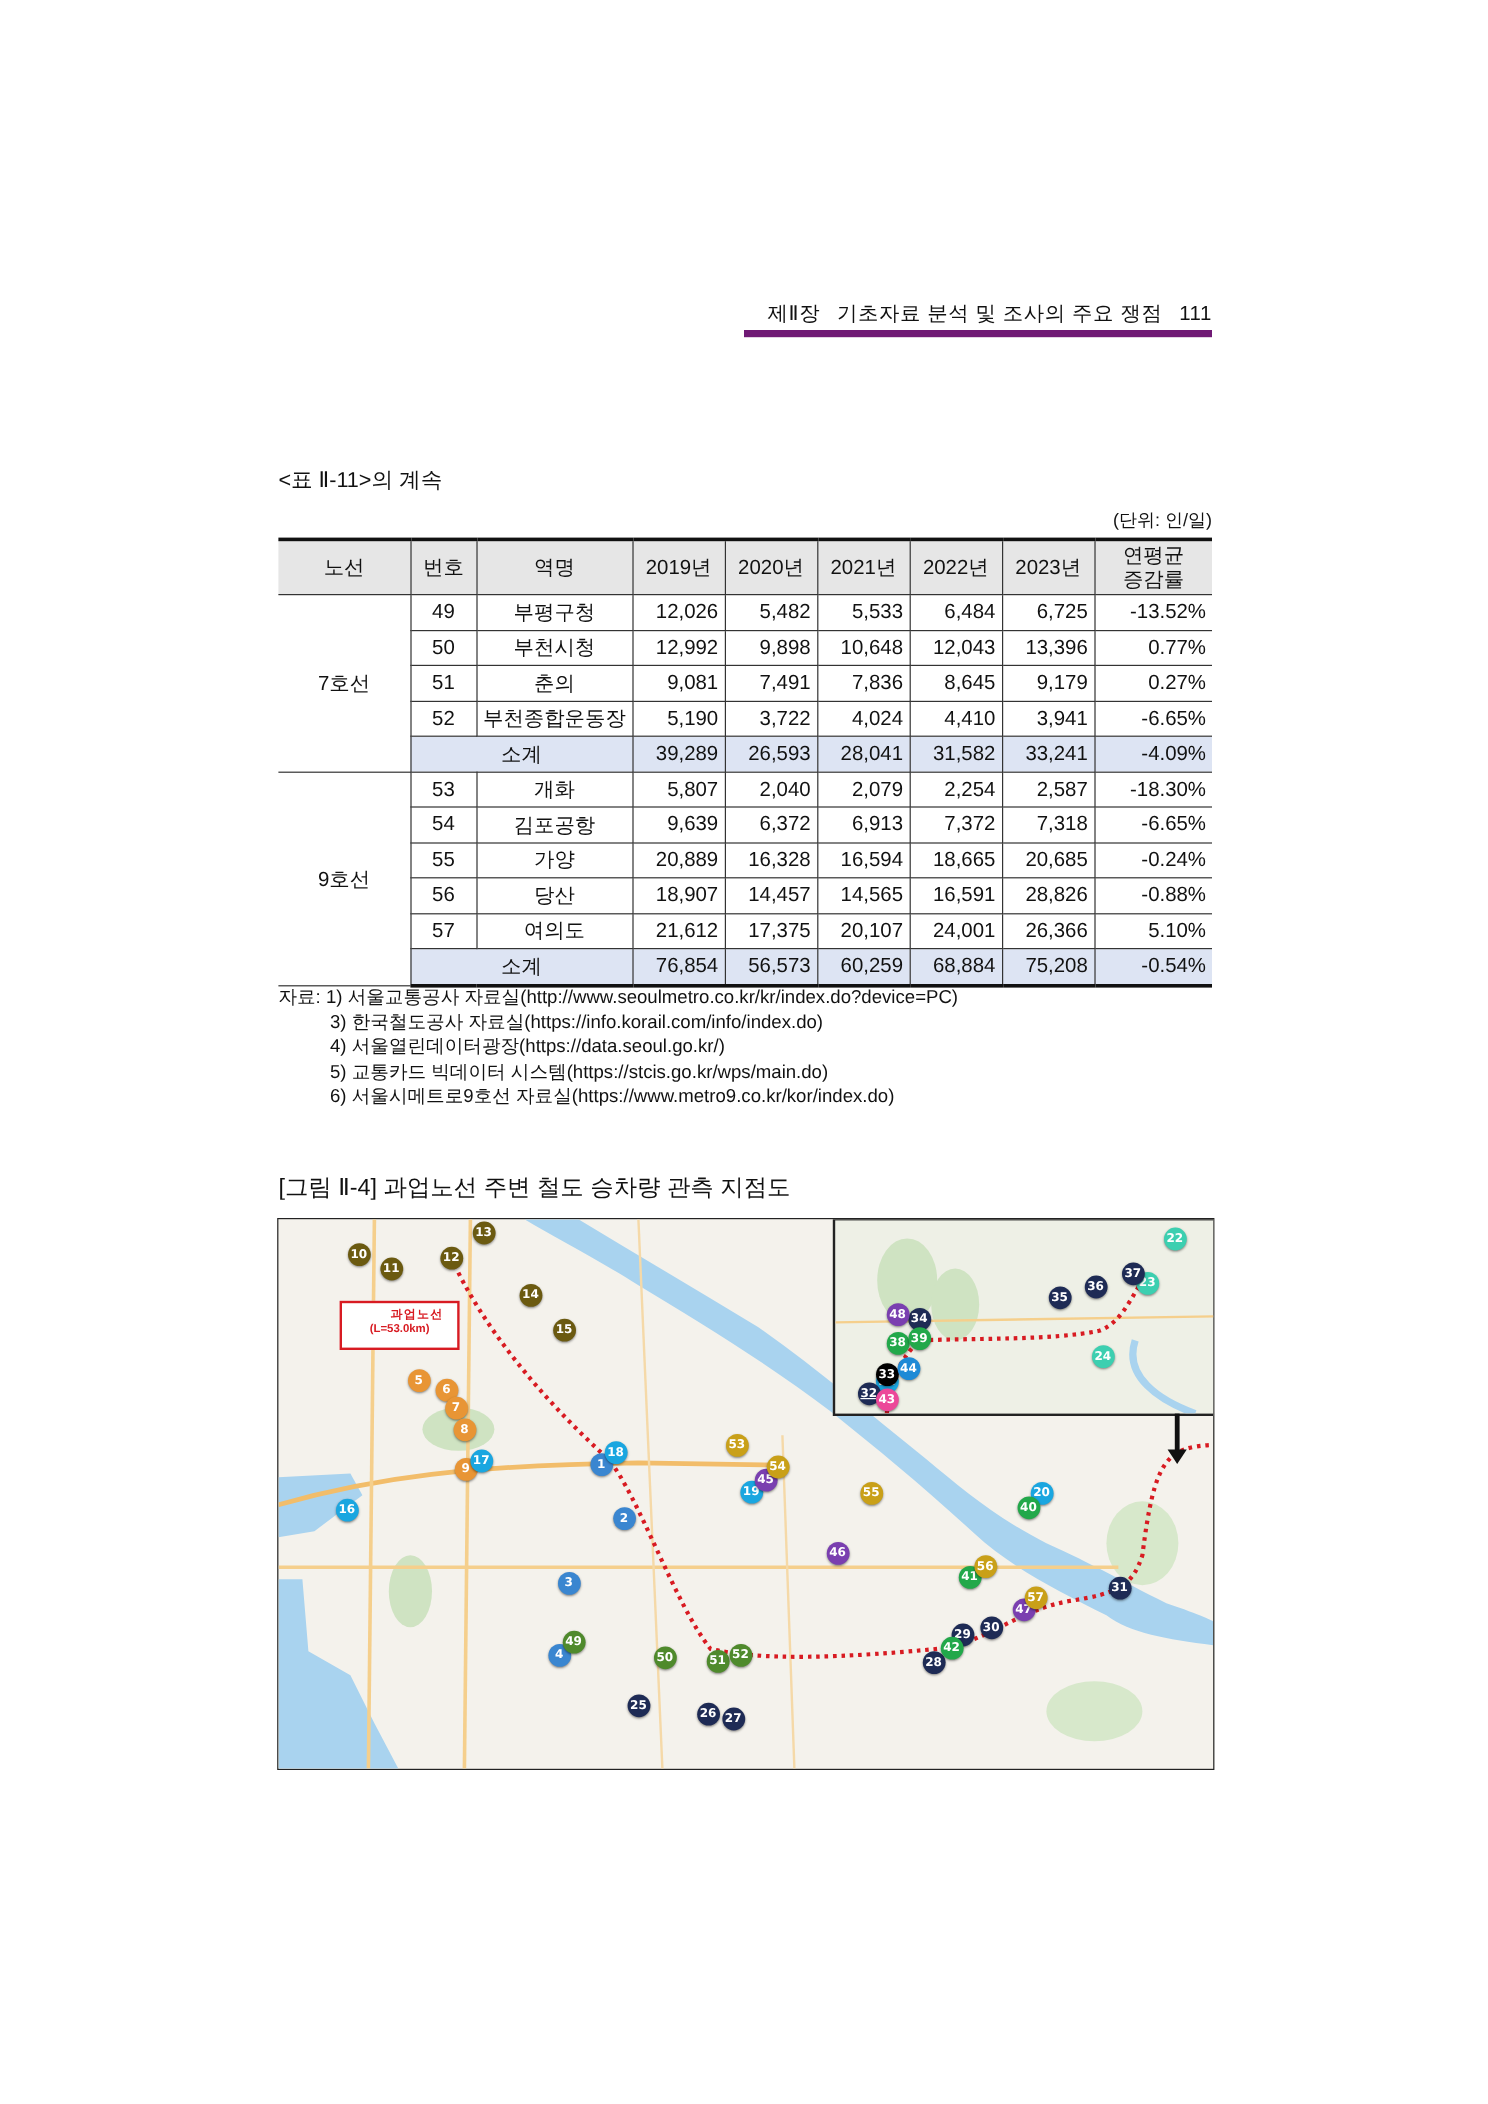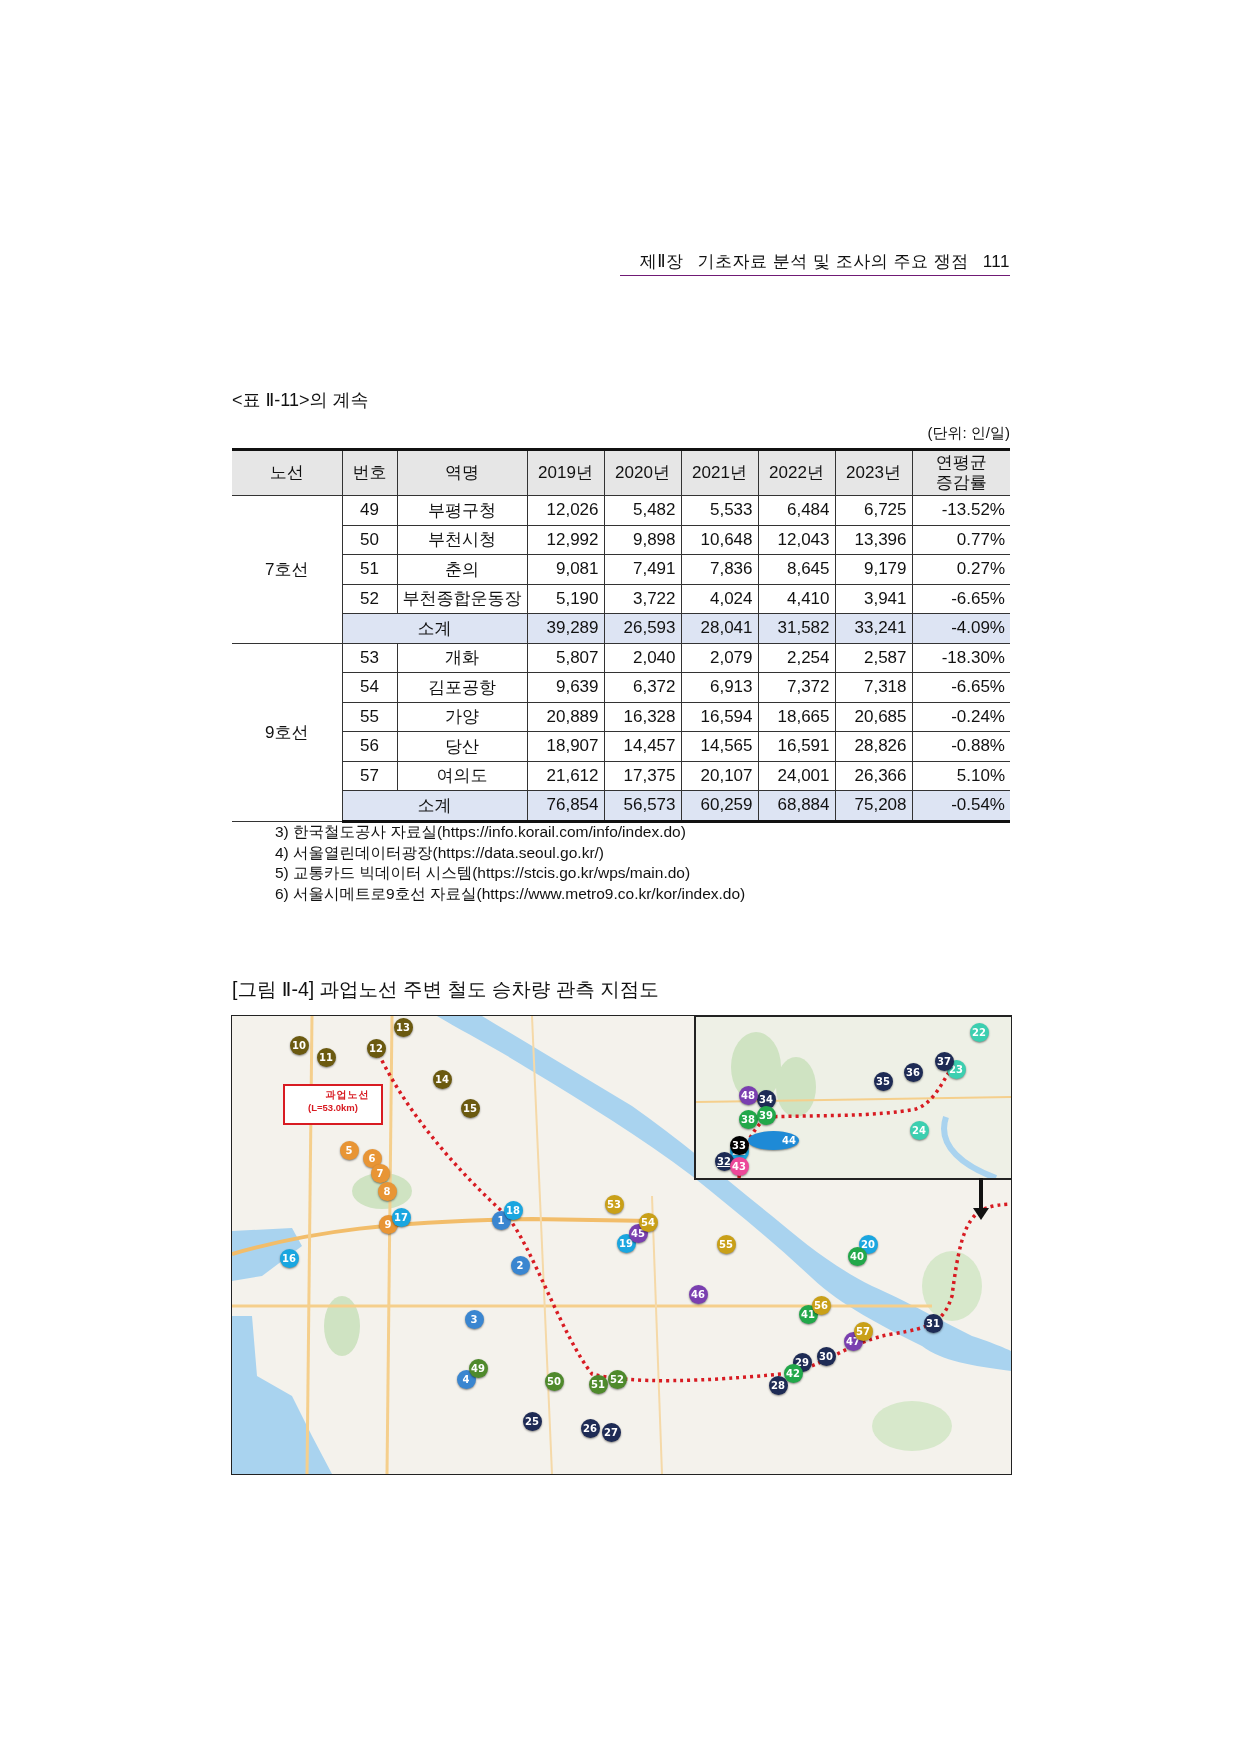--- a/index.html
+++ b/index.html
@@ -1,18 +1,18 @@
 <!DOCTYPE html>
 <html><head>
 <meta charset="utf-8">
 <style>
   html, body { margin:0; padding:0; background:#ffffff; }
   body { width:1240px; height:1753px; position:relative; font-family:"Liberation Sans","DejaVu Sans",sans-serif; color:#111; overflow:hidden; }
   .abs { position:absolute; }
-  .running-head { left:620px; top:250px; width:390px; text-align:right; font-size:17px; border-bottom:1px solid #701a75; padding-bottom:2px; letter-spacing:0.5px; }
+  .running-head { left:620px; top:250px; width:390px; text-align:right; font-size:17px; border-bottom:6px solid #701a75; padding-bottom:2px; letter-spacing:0.5px; }
   .running-head .gap { display:inline-block; width:14px; }
   .tbl-title { left:232px; top:388px; font-size:18px; }
   .unit { left:860px; top:424px; width:150px; text-align:right; font-size:15px; }
   table.data { position:absolute; left:232px; top:448px; width:778px; border-collapse:collapse; font-size:17px; }
   table.data th, table.data td { border:1px solid #333; height:28.5px; padding:0 5px; }
   table.data thead th { background:#e6e6e6; font-weight:normal; height:44px; border-top:3px solid #111; line-height:1.15; }
   table.data thead th.first { border-left:none; }
   table.data thead th.last { border-right:none; }
   table.data td.line { text-align:center; border-left:none; }
   table.data td.num { text-align:right; }
@@ -178,20 +178,21 @@
         <td class="num">56,573</td>
         <td class="num">60,259</td>
         <td class="num">68,884</td>
         <td class="num">75,208</td>
         <td class="rate">-0.54%</td>
       </tr>
     </tbody>
 </table>
 
 <div class="abs sources">
+  <div class="row"><span>자료:</span> <span>1) 서울교통공사 자료실(http://www.seoulmetro.co.kr/kr/index.do?device=PC)</span></div>
   <div class="row"><span class="ind"></span><span>3) 한국철도공사 자료실(https://info.korail.com/info/index.do)</span></div>
   <div class="row"><span class="ind"></span><span>4) 서울열린데이터광장(https://data.seoul.go.kr/)</span></div>
   <div class="row"><span class="ind"></span><span>5) 교통카드 빅데이터 시스템(https://stcis.go.kr/wps/main.do)</span></div>
   <div class="row"><span class="ind"></span><span>6) 서울시메트로9호선 자료실(https://www.metro9.co.kr/kor/index.do)</span></div>
 </div>
 
 <div class="abs fig-caption">[그림 Ⅱ-4] 과업노선 주변 철도 승차량 관측 지점도</div>
 
 <div class="abs map" id="map">
   <svg width="779" height="458" style="position:absolute;left:0;top:0">
@@ -281,20 +282,20 @@
         <div class="marker" style="left: 223px; top: 113px; background: rgb(60, 207, 176);">24</div>
         <div class="marker" style="left: 28px; top: 144px; background: rgb(30, 43, 85); text-decoration: underline;">32</div>
         <div class="marker" style="left: 43px; top: 128px; background: #000000;">33</div>
         <div class="marker" style="left: 70px; top: 82px; background: rgb(30, 43, 85);">34</div>
         <div class="marker" style="left: 187px; top: 64px; background: rgb(30, 43, 85);">35</div>
         <div class="marker" style="left: 217px; top: 55px; background: rgb(30, 43, 85);">36</div>
         <div class="marker" style="left: 248px; top: 44px; background: rgb(30, 43, 85);">37</div>
         <div class="marker" style="left: 52px; top: 102px; background: rgb(34, 168, 74);">38</div>
         <div class="marker" style="left: 70px; top: 98px; background: rgb(34, 168, 74);">39</div>
         <div class="marker" style="left: 43px; top: 149px; background: #ec4899;">43</div>
-        <div class="marker" style="left: 61px; top: 123px; background: rgb(30, 138, 214); padding-left: 32px;">44</div>
+        <div class="marker" style="left: 61px; top: 123px; background: rgb(30, 138, 214);">44</div>
         <div class="marker" style="left: 52px; top: 78px; background: rgb(122, 63, 176);">48</div>
       </div>
   </div>
 
   <div class="abs arrow-shaft"></div>
   <div class="abs arrow-head"></div>
 </div>
 
 </body></html>

